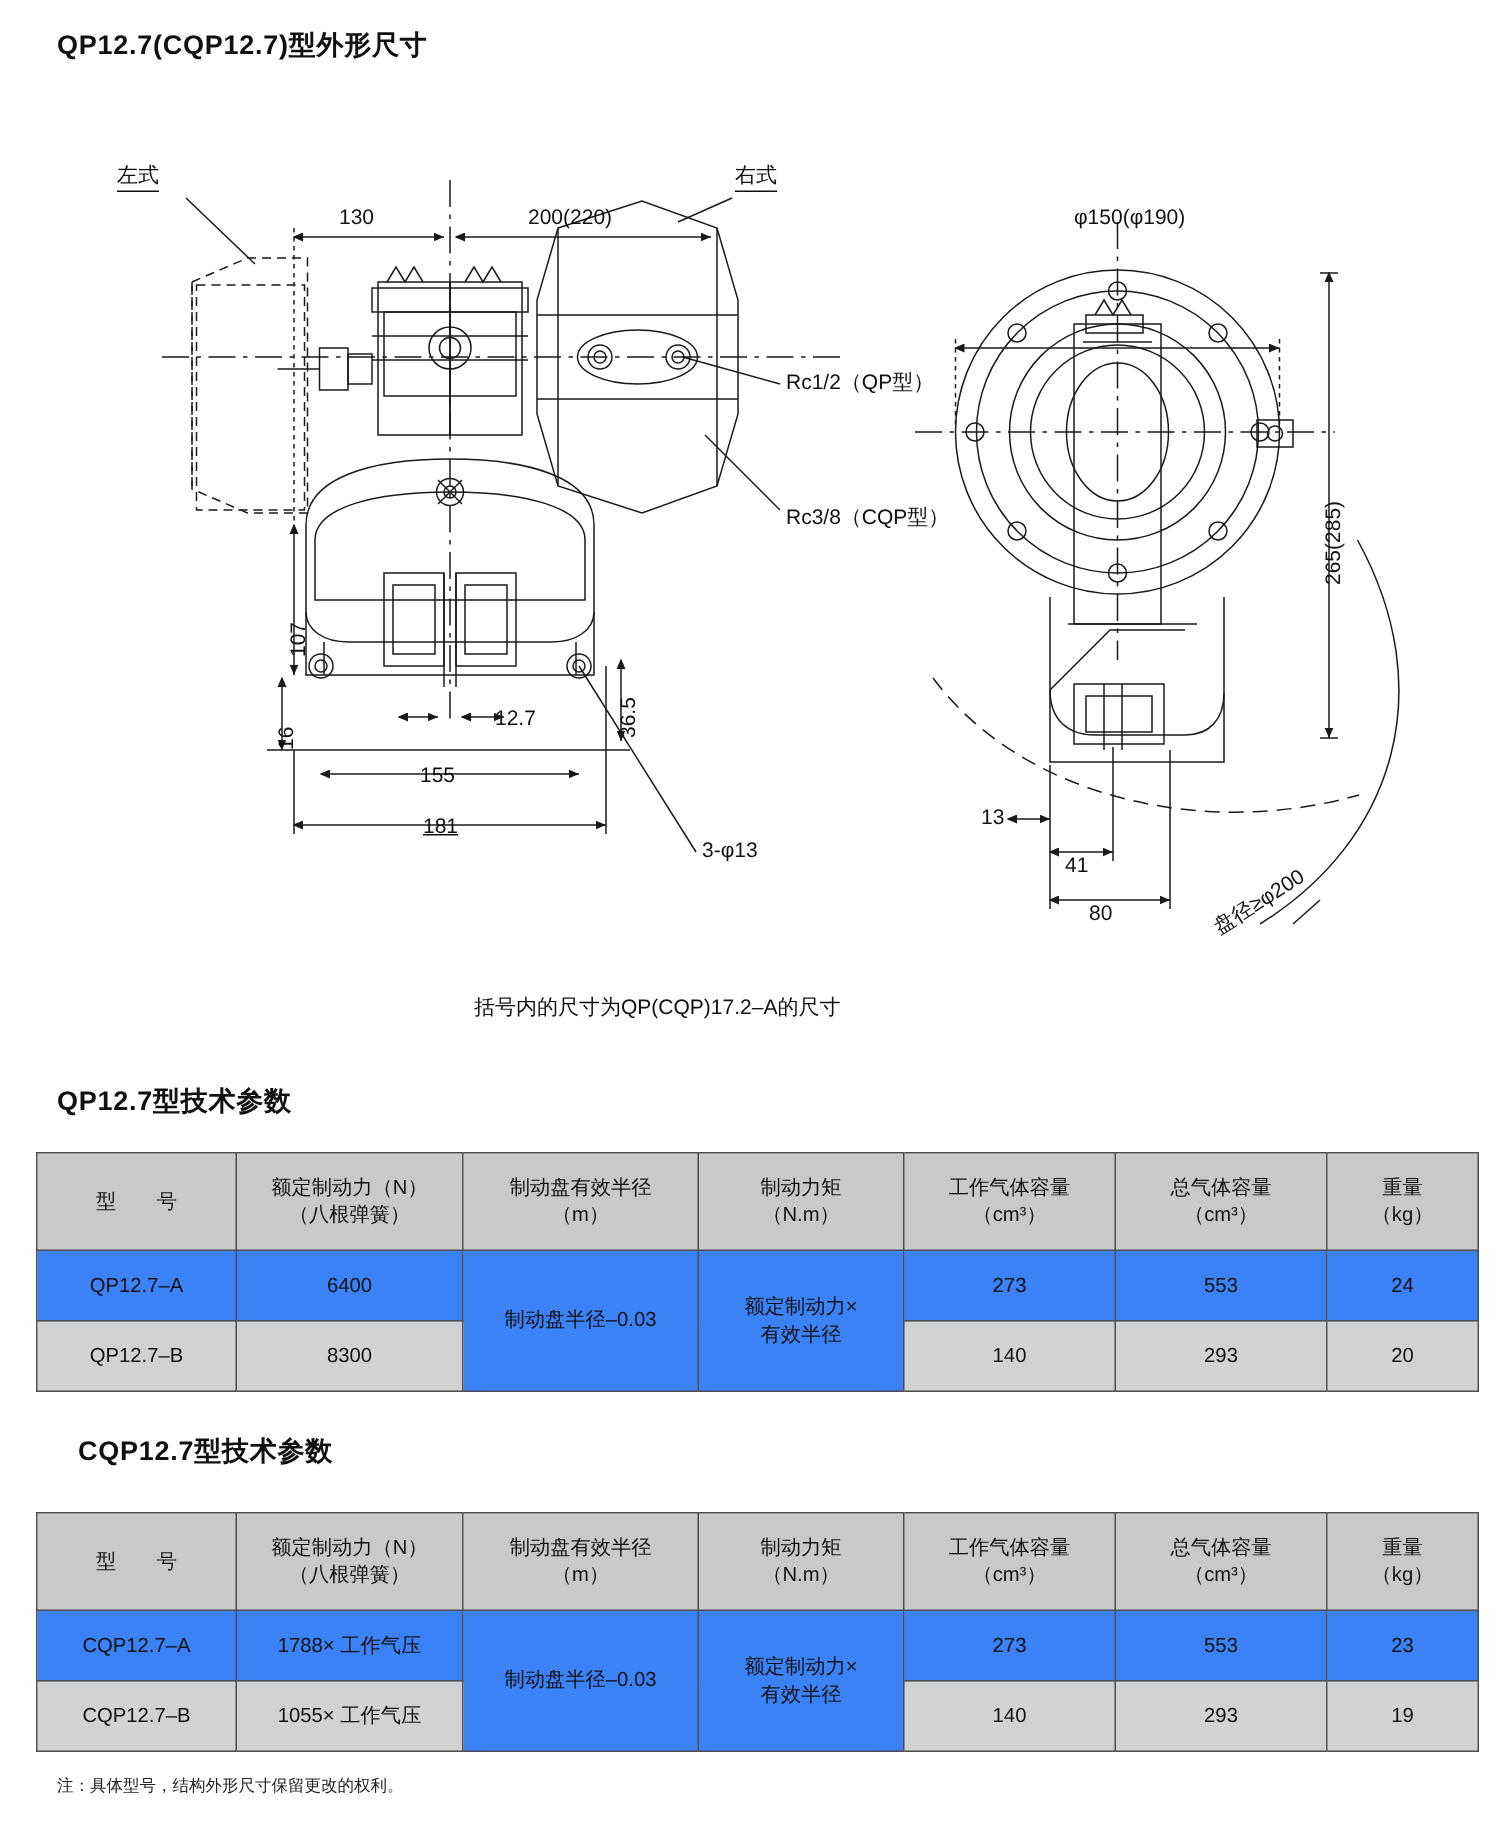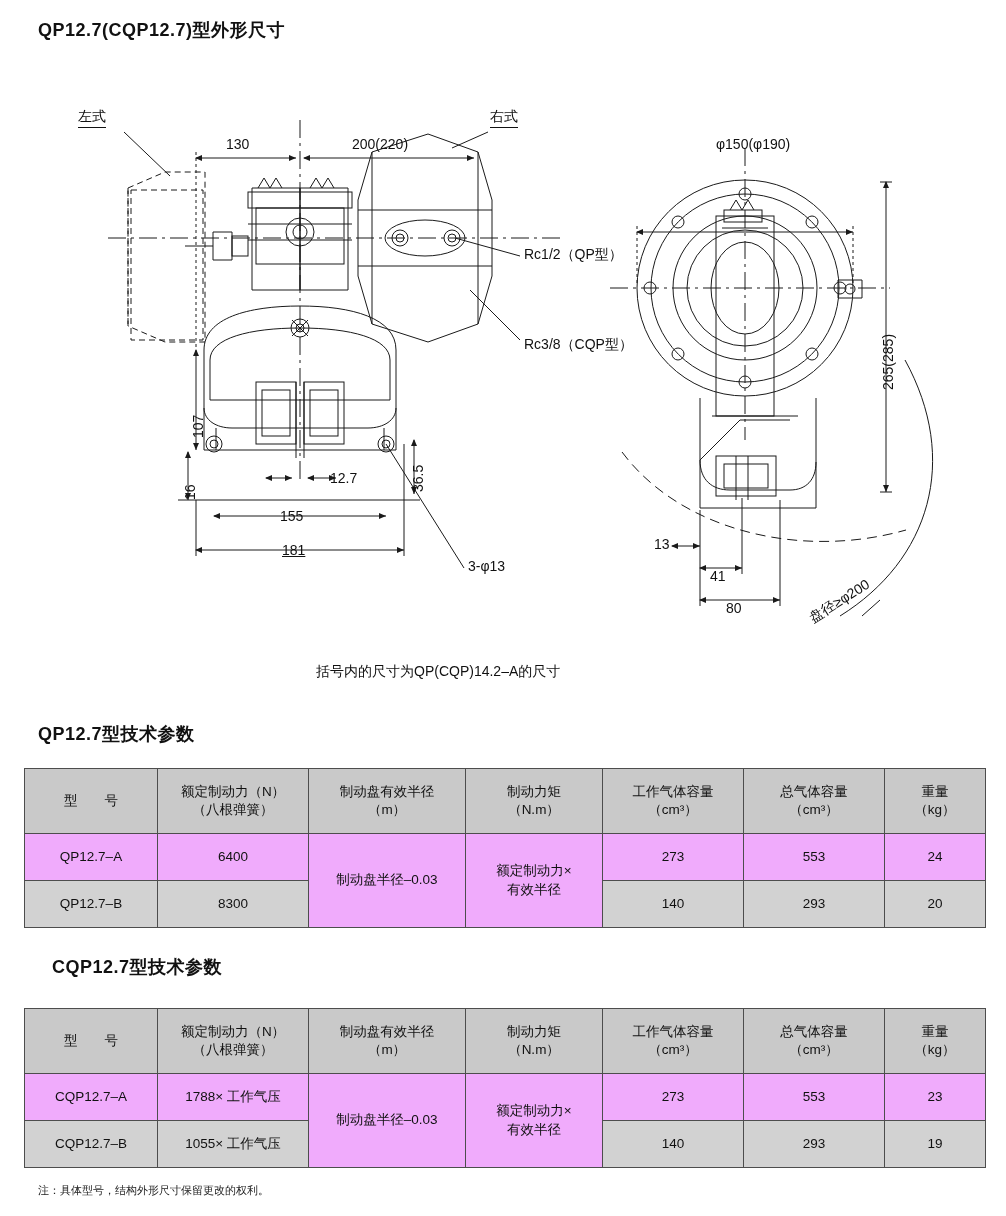--- a/index.html
+++ b/index.html
@@ -79,21 +79,21 @@
     line-height: 1.35;
   }
   table.spec thead th {
     background: #c9c9c9;
     font-weight: normal;
     height: 56px;
     font-size: 13.5px;
   }
   table.spec tbody td {
     height: 38px;
-    background: #f0abfc;
+    background: #3b82f6;
     font-size: 13.5px;
   }
   table.spec tbody tr.shaded td {
     background: #d2d2d2;
   }
   .model-col { width: 128px; }
   .col2 { width: 146px; }
   .col3 { width: 152px; margin-top: 10px; }
   .col4 { width: 132px; }
   .col5 { width: 136px; }
@@ -305,21 +305,21 @@
     <div class="dlabel" style="left:282px; top:482px;text-decoration:underline;">181</div>
     <div class="dlabel" style="left:468px; top:498px;">3-φ13</div>
 
     <div class="dlabel" style="left:654px; top:476px;">13</div>
     <div class="dlabel" style="left:710px; top:508px;">41</div>
     <div class="dlabel" style="left:726px; top:540px;">80</div>
 
     <div class="dlabel" style="left:806px; top:552px; transform: rotate(-32deg); transform-origin:left top;">盘径≥φ200</div>
   </div>
 
-  <div class="caption-note">括号内的尺寸为QP(CQP)14.2–A的尺寸</div>
+  <div class="caption-note">括号内的尺寸为QP(CQP)17.2–A的尺寸</div>
 
   <div class="section-title" id="qp-params-title">QP12.7型技术参数</div>
 
   <table class="spec" id="qp-table">
     <thead>
       <tr>
         <th class="model-col">
           <div>型　　号</div>
         </th>
         <th class="col2">

